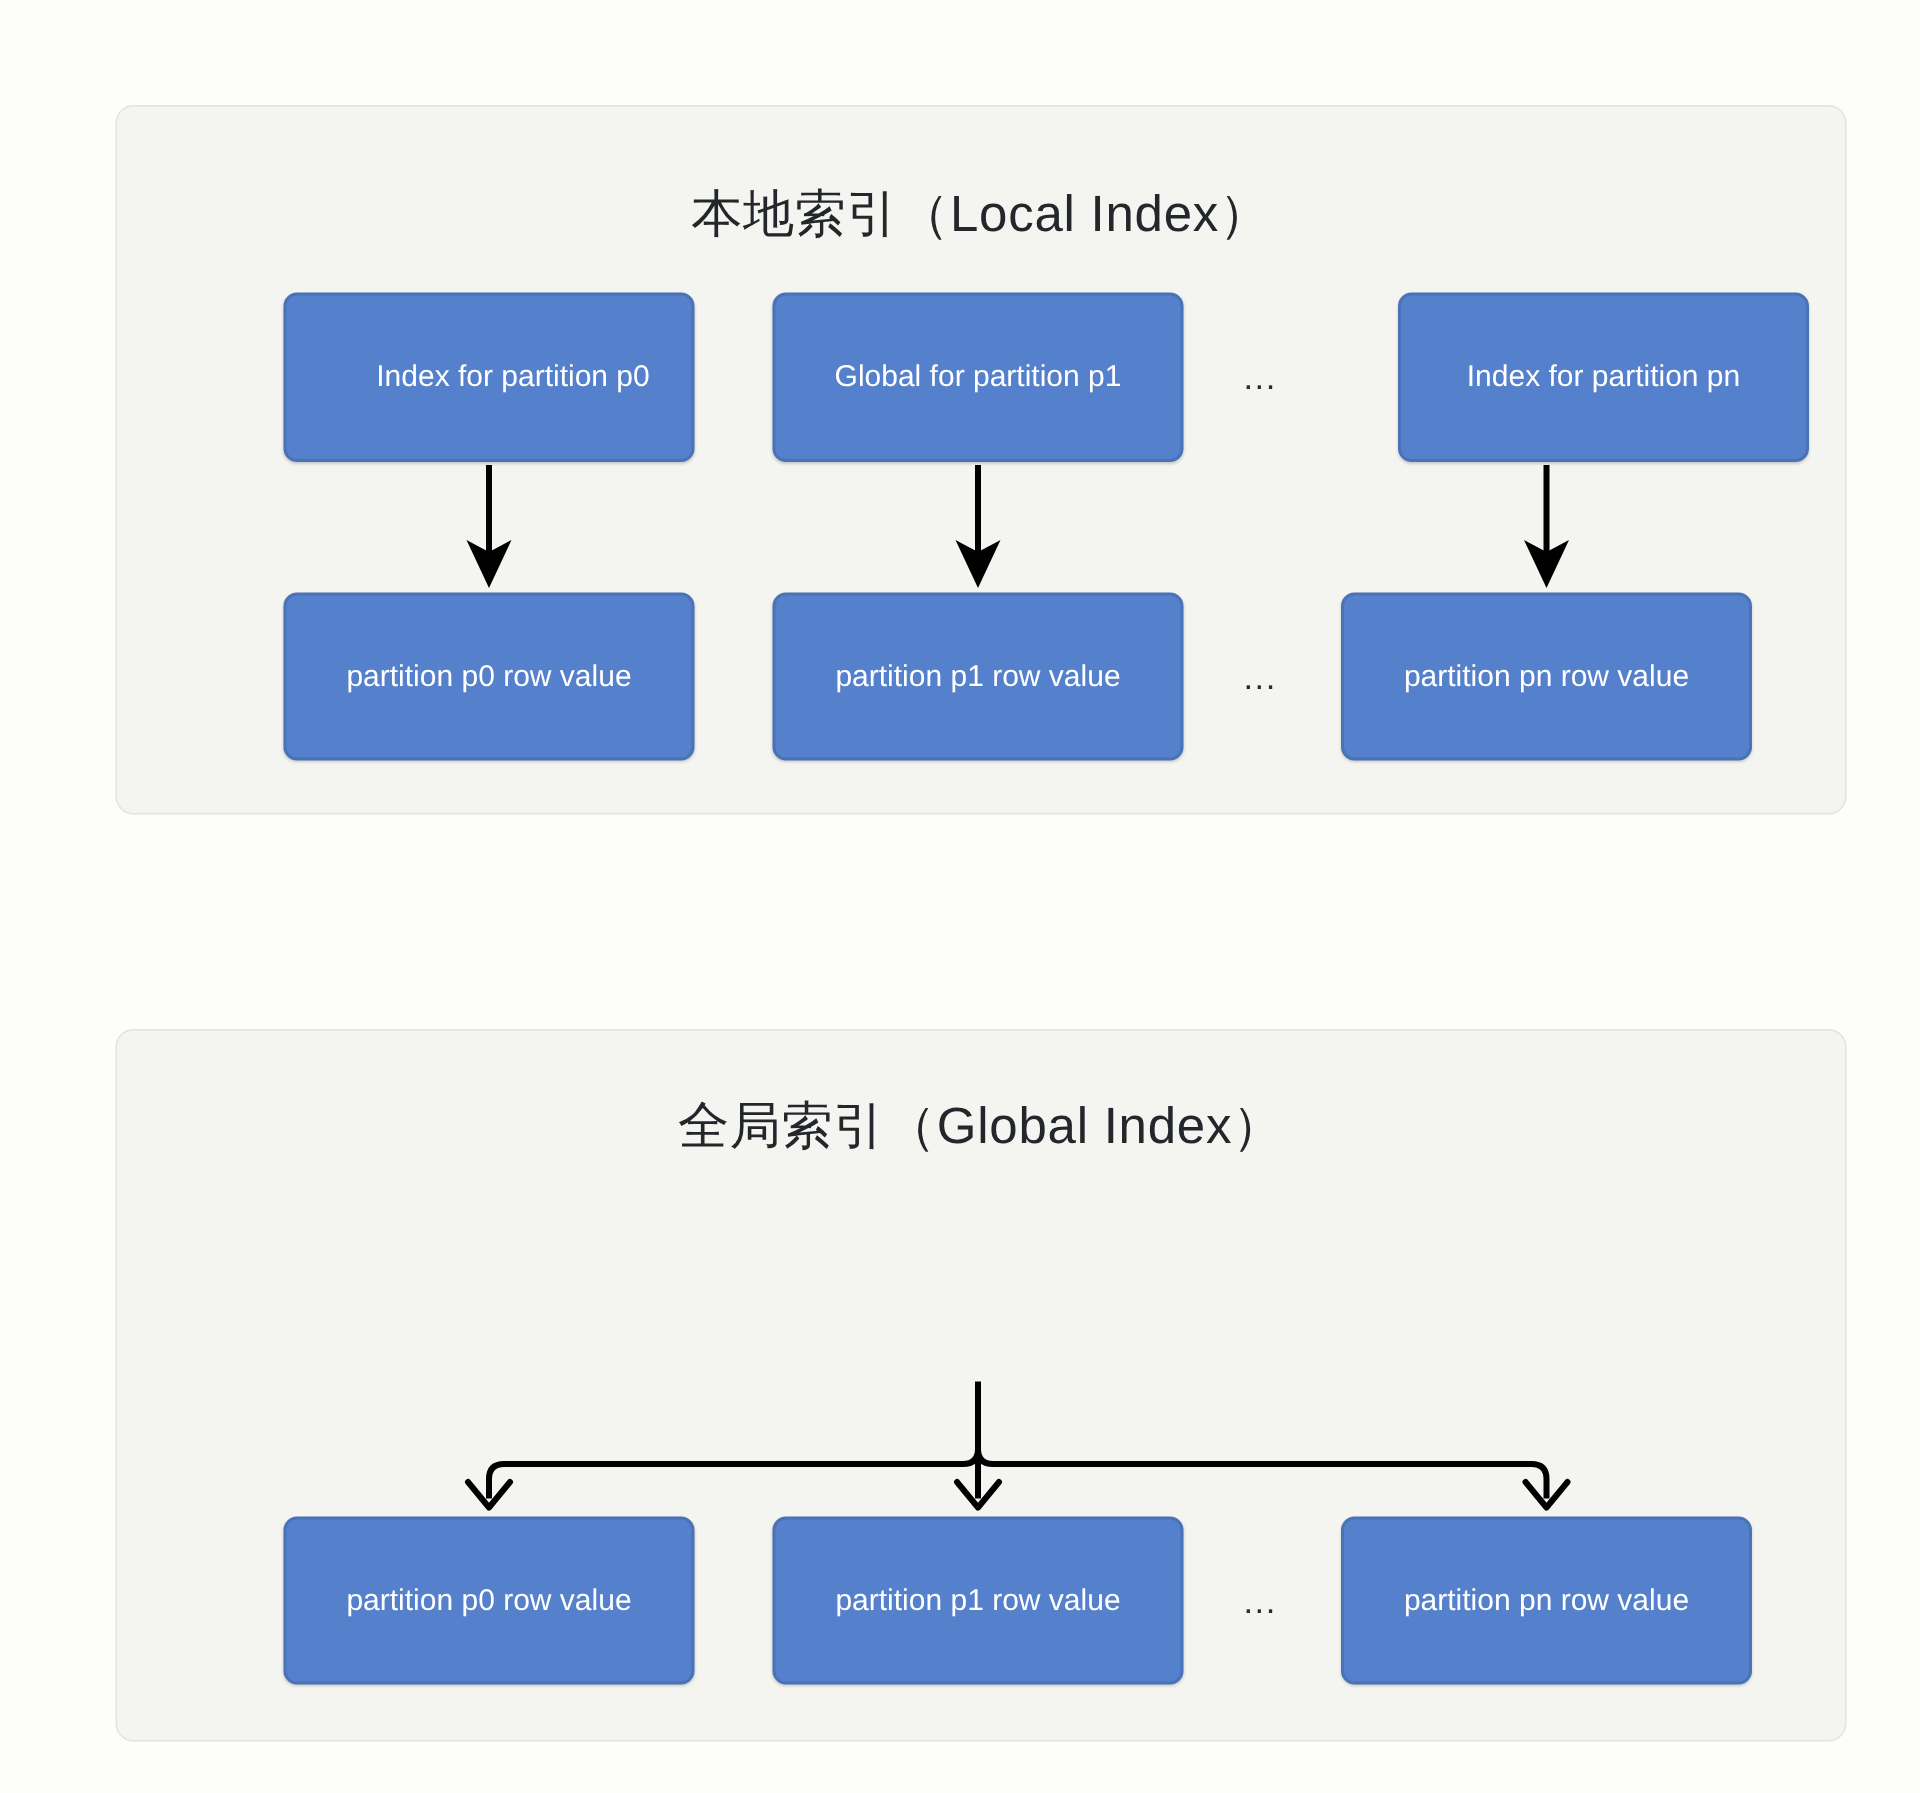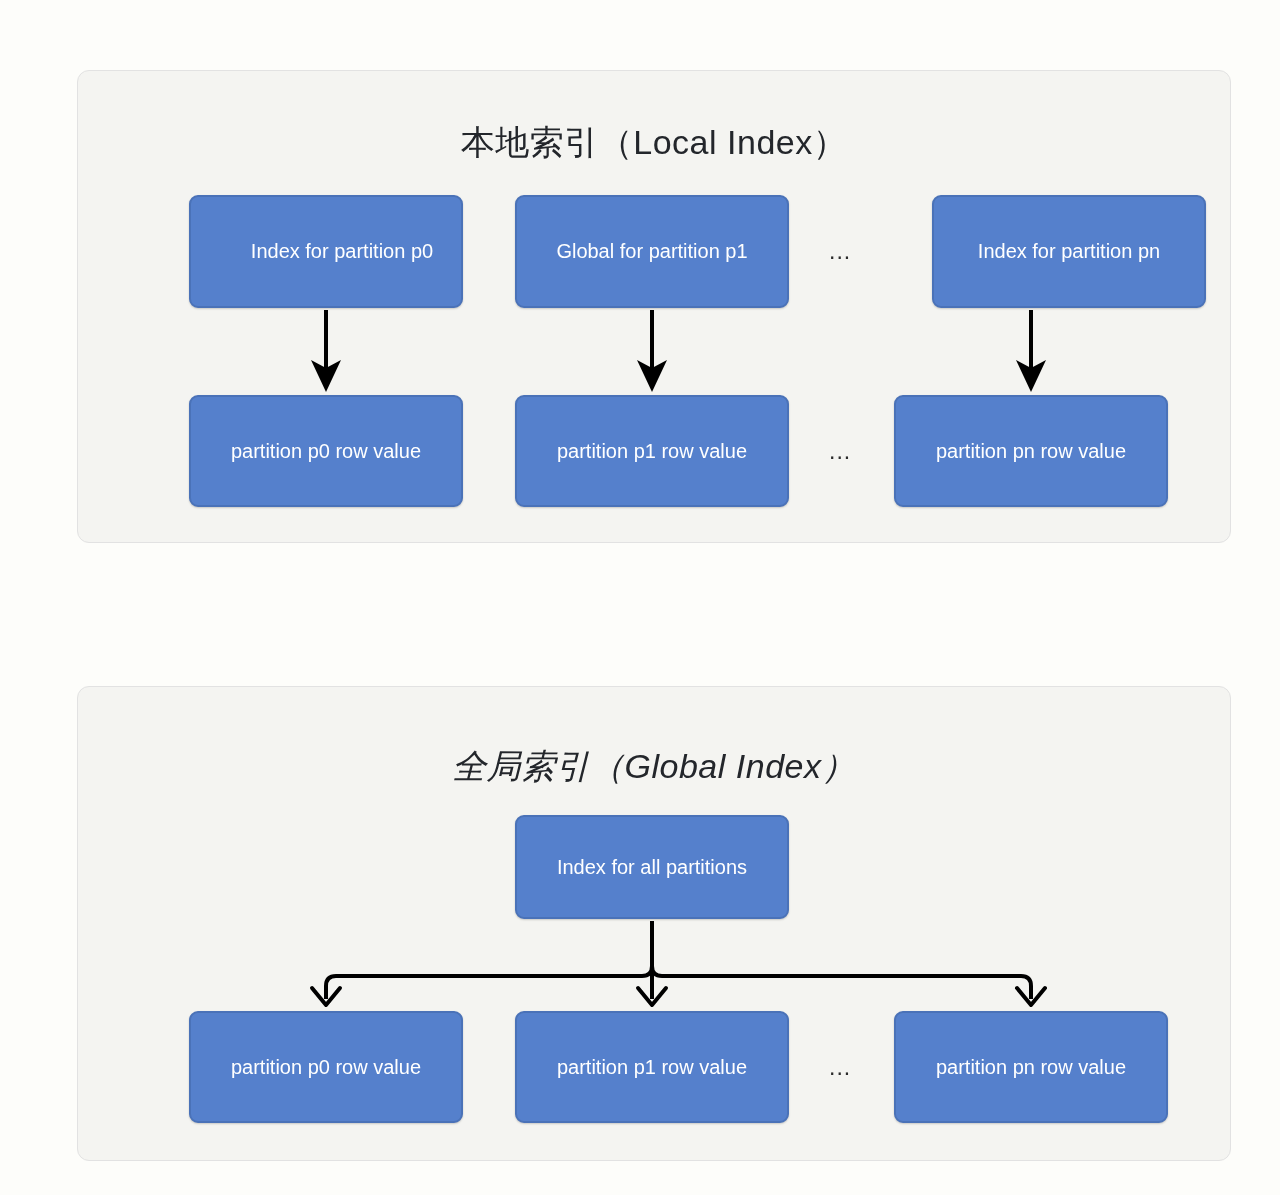--- a/index.html
+++ b/index.html
@@ -38,21 +38,21 @@
     left: 0;
     width: 100%;
     text-align: center;
     color: #23262b;
     font-size: 34px;
     font-weight: 400;
     letter-spacing: 0.5px;
     white-space: nowrap;
   }
   #panel-local .panel-title  { top: 49px; }
-  #panel-global .panel-title { top: 57px; font-style: italic; }
+  #panel-global .panel-title { top: 41px; }
 
   
   .node {
     position: absolute;
     box-sizing: border-box;
     background: #5580cc;
     border: 2px solid #4a72b8;
     border-radius: 9px;
     color: #ffffff;
     font-size: 20px;
@@ -124,21 +124,20 @@
   <div class="node" id="n-loc-val-p0">partition p0 row value</div>
   <div class="node" id="n-loc-val-p1">partition p1 row value</div>
   <div class="node" id="n-loc-val-pn">partition pn row value</div>
 
   <div class="ellipsis" id="ell-local-bottom">...</div>
 
   <div class="panel" id="panel-global">
     <div class="panel-title">全局索引（Global Index）</div>
   </div>
 
-  <div class="node" id="n-idx-all">Index for all partitions</div>
 
   <div class="node" id="n-glo-val-p0">partition p0 row value</div>
   <div class="node" id="n-glo-val-p1">partition p1 row value</div>
   <div class="node" id="n-glo-val-pn">partition pn row value</div>
 
   <div class="ellipsis" id="ell-global">...</div>
 
   <svg class="connectors" viewBox="0 0 1280 1195">
 
     <g>

